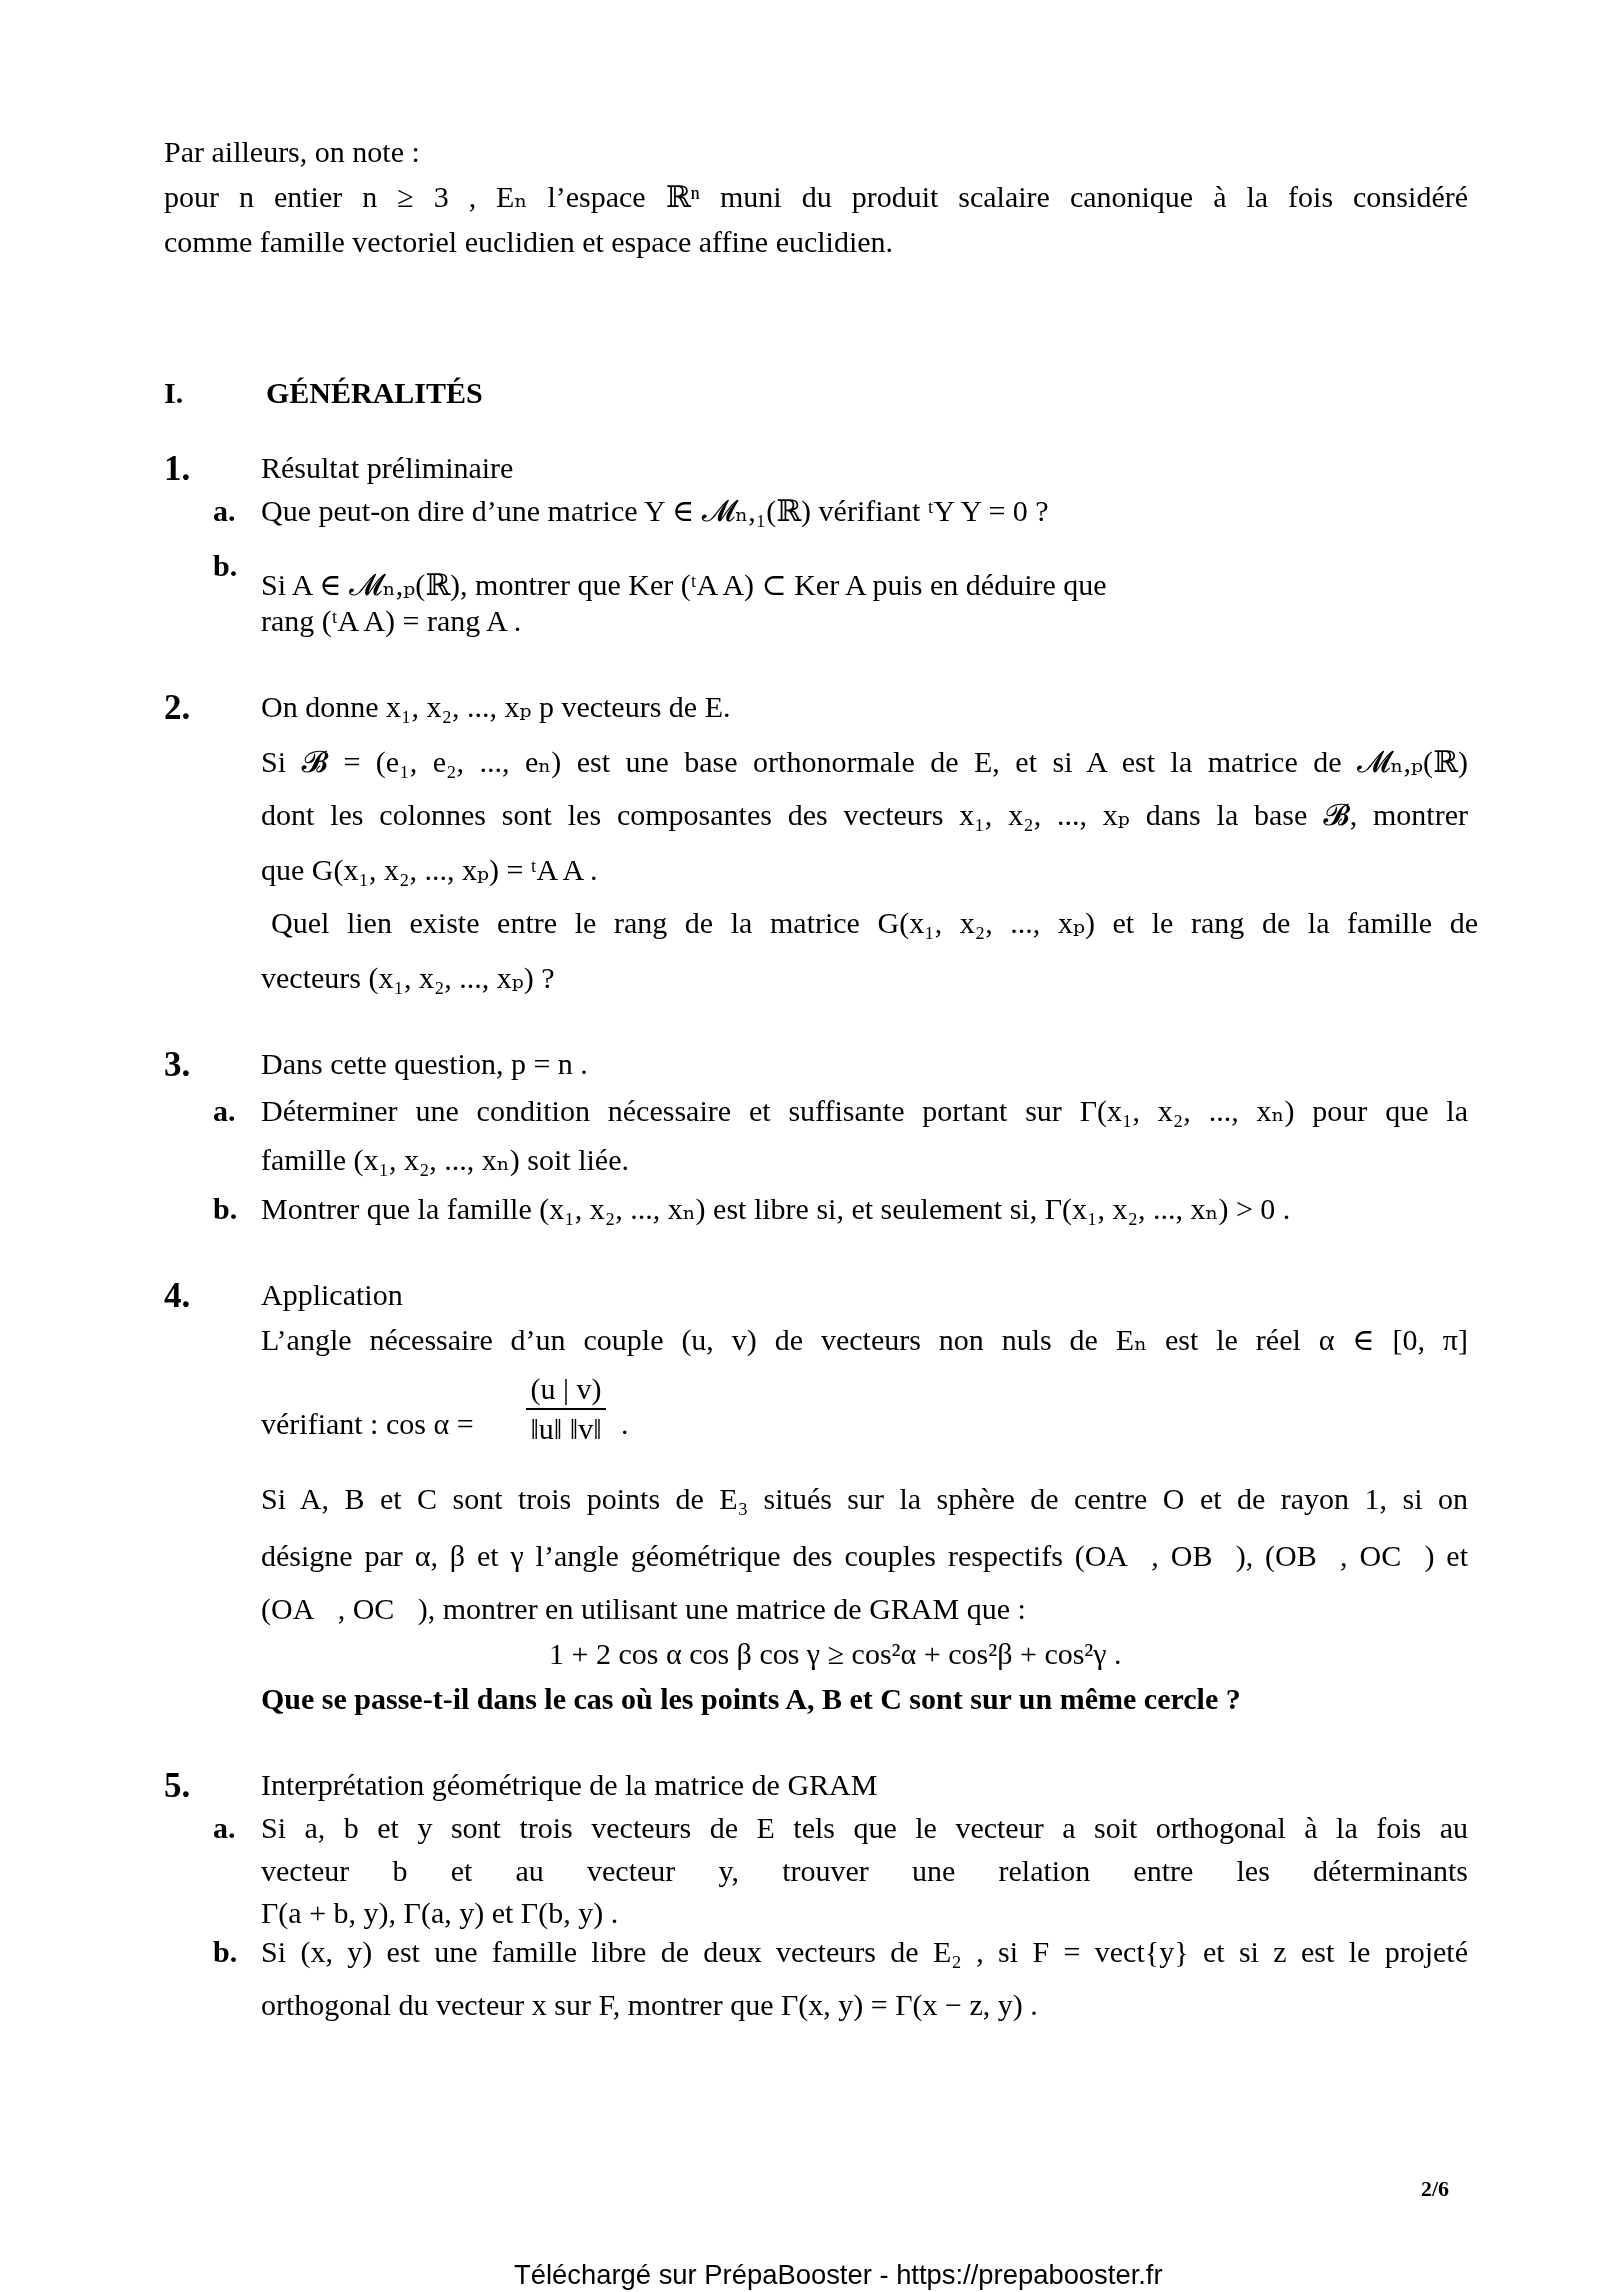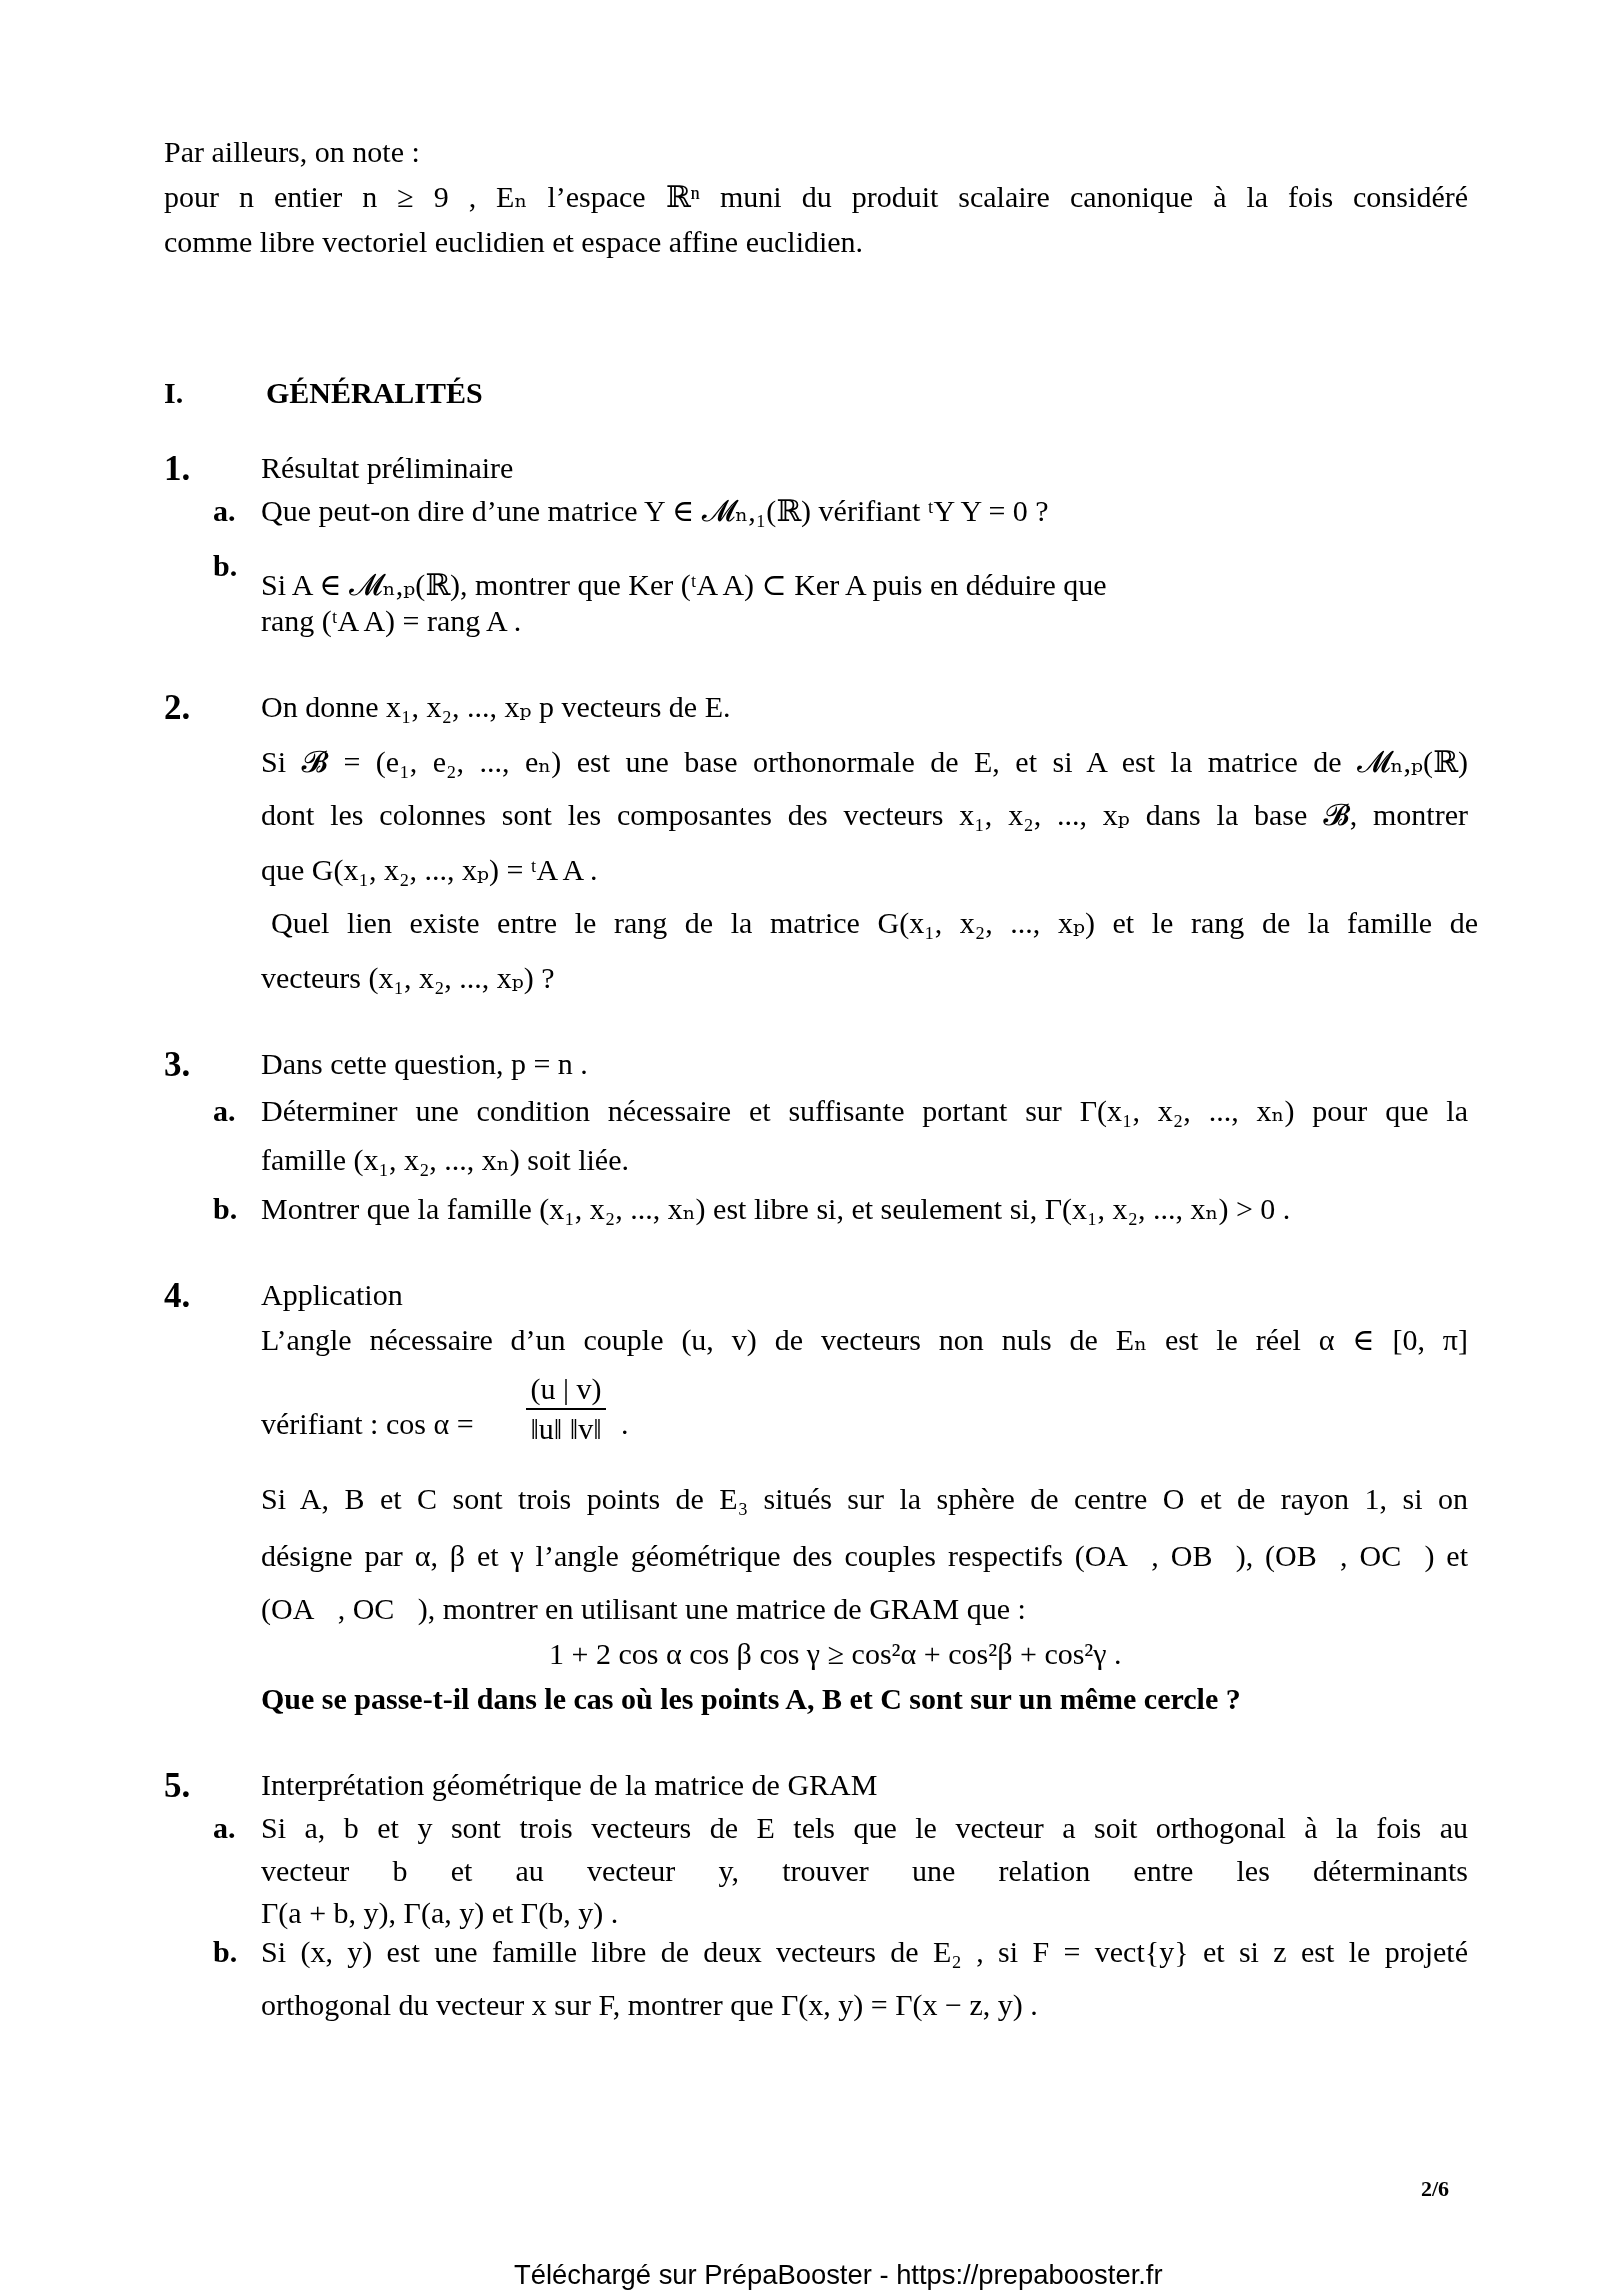--- a/index.html
+++ b/index.html
@@ -12,22 +12,22 @@
   .sec { position: absolute; font-weight: bold; font-size: 30px; line-height: 1; }
   .frac { position: absolute; text-align: center; }
   .frac .bar { border-top: 2px solid #000; width: 80px; margin: 2px auto; }
   .footer { position: absolute; font-family: "Liberation Sans", "DejaVu Sans", sans-serif; font-size: 27.4px; line-height: 1; }
   .pg { position: absolute; font-weight: bold; font-size: 22px; line-height: 1; }
 </style>
 </head>
 <body>
 
 <div class="ln" style="left:164px;top:137px;">Par ailleurs, on note :</div>
-<div class="ln just" style="left:164px;top:182px;width:1304px;">pour n entier n ≥ 9 , Eₙ l’espace ℝⁿ muni du produit scalaire canonique à la fois considéré</div>
-<div class="ln" style="left:164px;top:227px;">comme libre vectoriel euclidien et espace affine euclidien.</div>
+<div class="ln just" style="left:164px;top:182px;width:1304px;">pour n entier n ≥ 3 , Eₙ l’espace ℝⁿ muni du produit scalaire canonique à la fois considéré</div>
+<div class="ln" style="left:164px;top:227px;">comme famille vectoriel euclidien et espace affine euclidien.</div>
 
 <div class="sec" style="left:164px;top:378px;">I.</div>
 <div class="sec" style="left:266px;top:378px;">GÉNÉRALITÉS</div>
 
 <div class="num" style="left:164px;top:451px;">1.</div>
 <div class="ln" style="left:261px;top:453px;">Résultat préliminaire</div>
 <div class="sub" style="left:213px;top:496px;">a.</div>
 <div class="ln" style="left:261px;top:496px;">Que peut-on dire d’une matrice Y ∈ 𝓜ₙ,₁(ℝ) vérifiant ᵗY Y = 0 ?</div>
 <div class="sub" style="left:213px;top:551px;">b.</div>
 <div class="ln" style="left:261px;top:551px;margin-top:19px;">Si A ∈ 𝓜ₙ,ₚ(ℝ), montrer que Ker (ᵗA A) ⊂ Ker A  puis en déduire que</div>

